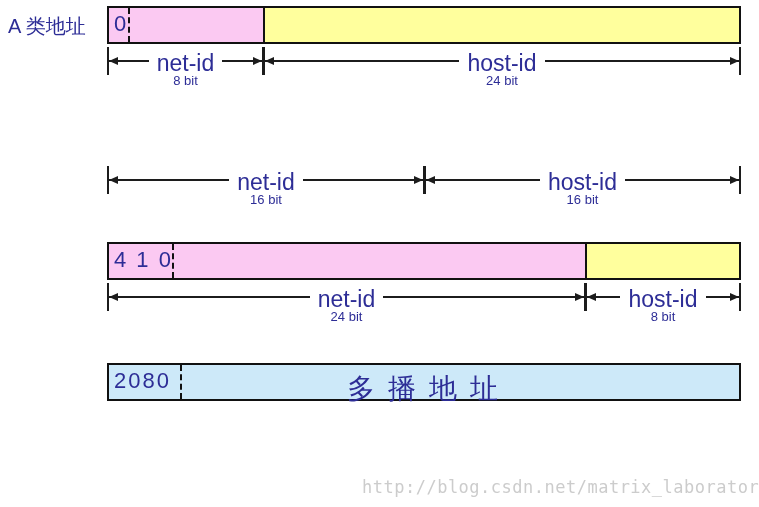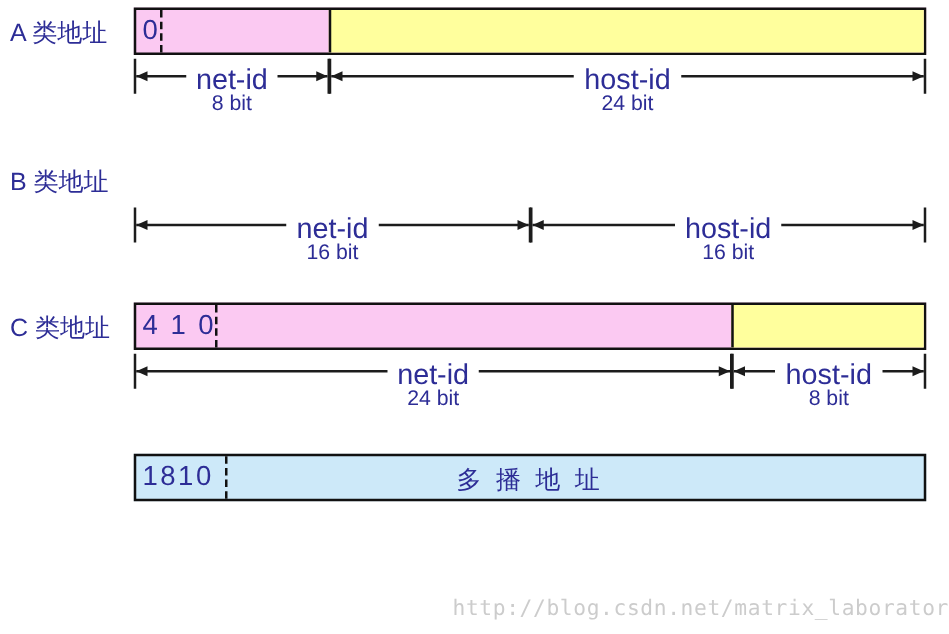--- a/index.html
+++ b/index.html
@@ -24,34 +24,34 @@
   .dash-divider{
     position:absolute;top:0;bottom:0;width:0;
     border-left:2px dashed #111;
   }
   .bits{
     position:absolute;left:5px;top:3px;
     font-size:22px;color:var(--ink);letter-spacing:2px;white-space:pre;
   }
   .ctext{
     position:absolute;left:0;right:0;top:5px;text-align:center;
-    font-size:20px;color:var(--ink);letter-spacing:3px;white-space:pre;
+    font-size:28px;color:var(--ink);letter-spacing:3px;white-space:pre;font-family:Liberation Serif, serif;
   }
   .dim{position:absolute;height:46px;}
   .dim .tick-l,.dim .tick-r{position:absolute;top:0;width:0;height:28px;border-left:2px solid #1c1c1c;}
   .dim .tick-l{left:0;}
   .dim .tick-r{right:0;}
   .dim .ln{position:absolute;left:2px;right:2px;top:13px;height:0;border-top:2px solid #1c1c1c;}
   .dim .ah-l{position:absolute;left:2px;top:10px;width:0;height:0;
     border-top:4px solid transparent;border-bottom:4px solid transparent;border-right:9px solid #1c1c1c;}
   .dim .ah-r{position:absolute;right:2px;top:10px;width:0;height:0;
     border-top:4px solid transparent;border-bottom:4px solid transparent;border-left:9px solid #1c1c1c;}
   .dim .t1{position:absolute;left:0;right:0;top:3px;text-align:center;font-size:23px;color:var(--ink);}
   .dim .t1 span{background:#ffffff;padding:0 8px;}
-  .dim .t2{position:absolute;left:0;right:0;top:26px;text-align:center;font-size:17px;color:var(--ink);}
+  .dim .t2{position:absolute;left:0;right:0;top:26px;text-align:center;font-size:13px;color:var(--ink);}
   .watermark{
     position:absolute;left:362px;top:477px;
     font-family:"DejaVu Sans Mono","Liberation Mono",monospace;
     font-size:17px;color:var(--watermark);letter-spacing:0.5px;white-space:nowrap;
   }
 </style>
 </head>
 <body>
 
 <div class="stage">
@@ -74,41 +74,39 @@
   <div class="dim" style="left:263px;top:47px;width:478px">
     <div class="tick-l"></div>
     <div class="tick-r"></div>
     <div class="ln"></div>
     <div class="ah-l"></div>
     <div class="ah-r"></div>
     <div class="t1"><span>host-id</span></div>
     <div class="t2">24 bit</div>
   </div>
 
-  <div class="row-label" style="top:132px">B 类地址</div>
   <div class="dim" style="left:107px;top:166px;width:318px">
     <div class="tick-l"></div>
     <div class="tick-r"></div>
     <div class="ln"></div>
     <div class="ah-l"></div>
     <div class="ah-r"></div>
     <div class="t1"><span>net-id</span></div>
     <div class="t2">16 bit</div>
   </div>
   <div class="dim" style="left:424px;top:166px;width:317px">
     <div class="tick-l"></div>
     <div class="tick-r"></div>
     <div class="ln"></div>
     <div class="ah-l"></div>
     <div class="ah-r"></div>
     <div class="t1"><span>host-id</span></div>
     <div class="t2">16 bit</div>
   </div>
 
-  <div class="row-label" style="top:249px">C 类地址</div>
   <div class="addr-box" style="top:242px">
     <div class="host-seg" style="left:476px"></div>
     <div class="dash-divider" style="left:63px"></div>
     <span class="bits">4 1 0</span>
   </div>
   <div class="dim" style="left:107px;top:283px;width:479px">
     <div class="tick-l"></div>
     <div class="tick-r"></div>
     <div class="ln"></div>
     <div class="ah-l"></div>
@@ -121,20 +119,20 @@
     <div class="tick-r"></div>
     <div class="ln"></div>
     <div class="ah-l"></div>
     <div class="ah-r"></div>
     <div class="t1"><span>host-id</span></div>
     <div class="t2">8 bit</div>
   </div>
 
   <div class="addr-box blue" style="top:363px">
     <div class="dash-divider" style="left:71px"></div>
-    <span class="bits">1810</span>
+    <span class="bits">2080</span>
     <div class="ctext">多 播 地 址</div>
   </div>
 
 
   <div class="watermark">http://blog.csdn.net/matrix_laboratory</div>
 
 </div>
 
 </body></html>

